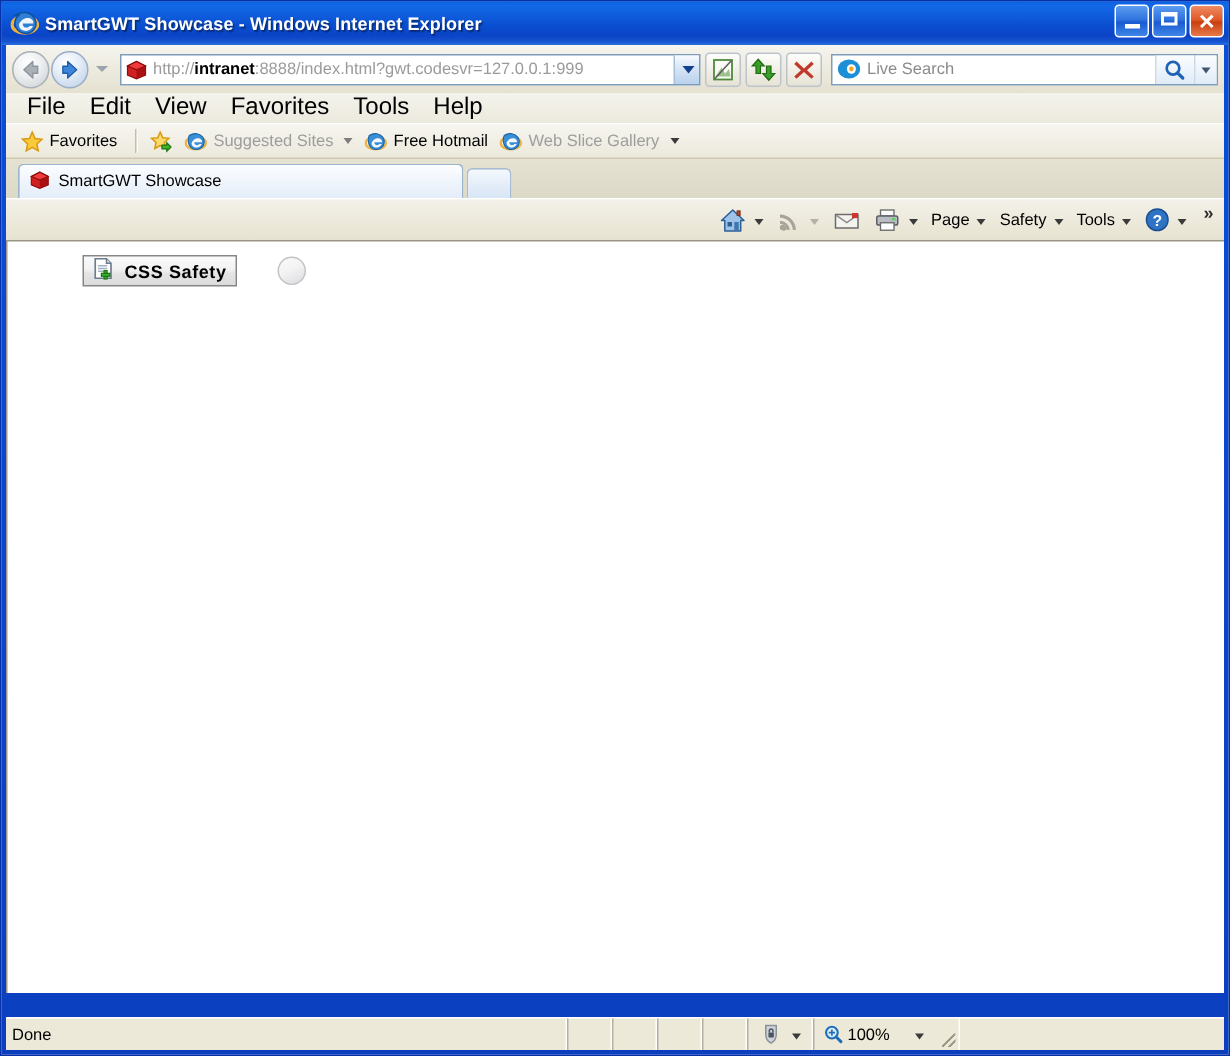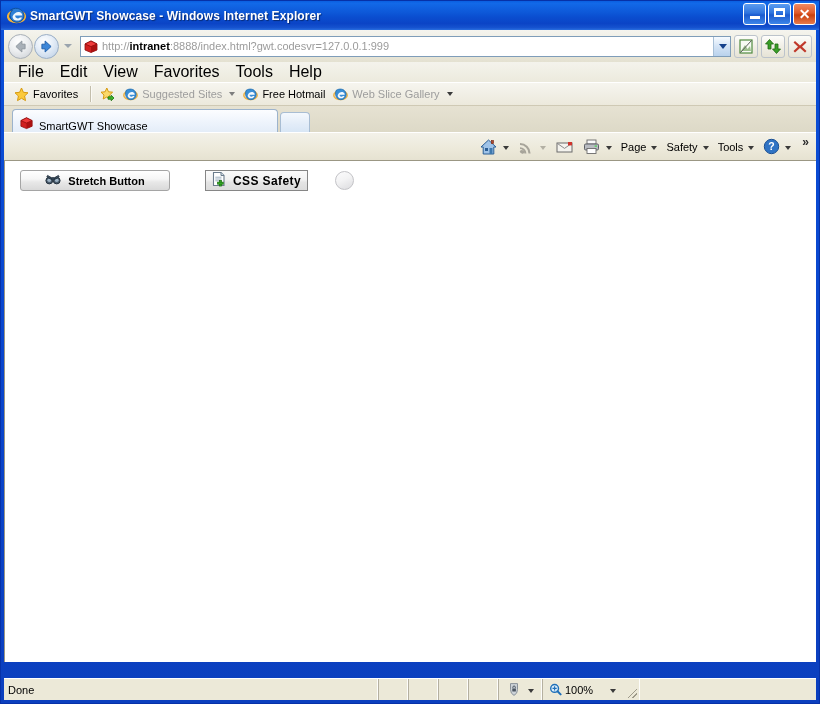--- a/index.html
+++ b/index.html
@@ -289,29 +289,29 @@
     height: 26px;
     flex: 0 0 26px;
     background: linear-gradient(180deg,#e6e2d2 0%, #ddd9c7 100%);
     display: flex;
     align-items: flex-end;
     padding-left: 8px;
     box-sizing: border-box;
     position: relative;
   }
   .tab {
-    width: 266px;
+    width: 297px;
     height: 23px;
     box-sizing: border-box;
     background: linear-gradient(180deg,#fcfdff 0%, #eef4fc 55%, #e4edf8 100%);
     border: 1px solid #9cb3cc;
     border-bottom: none;
     border-radius: 4px 4px 0 0;
     display: flex;
-    align-items: flex-end;
+    align-items: center;
     padding-left: 6px;
     gap: 5px;
     cursor: default;
   }
   .tab-title { font-size: 11px; color: #000; white-space: nowrap; }
   .newtab {
     width: 30px; height: 20px;
     margin-left: 2px;
     box-sizing: border-box;
     background: linear-gradient(180deg,#f4f8fd 0%, #e2ecf8 60%, #d8e6f5 100%);
@@ -522,20 +522,37 @@
           <path d="M6 13 L6 8 L3.5 8 L7.5 3.5 L11.5 8 L9 8 L9 13 Z" fill="#3a9e28" stroke="#1f6a13" stroke-width=".8"></path>
           <path d="M16 8 L16 13 L18.5 13 L14.5 17.5 L10.5 13 L13 13 L13 8 Z" fill="#3a9e28" stroke="#1f6a13" stroke-width=".8"></path>
         </svg>
       </div>
       <div class="tbtn">
         <svg width="22" height="21" viewBox="0 0 22 21">
           <path d="M6 5 L11 9.6 L16 5 L17.5 6.6 L13 10.8 L17.5 15 L16 16.5 L11 12 L6 16.5 L4.5 15 L9 10.8 L4.5 6.6 Z" fill="#c0392b"></path>
         </svg>
       </div>
 
+      <div class="searchbox">
+        <span class="bing">
+          <svg width="17" height="16" viewBox="0 0 17 16">
+            <ellipse cx="8" cy="8" rx="7.4" ry="6.4" fill="#1c8fd6"></ellipse>
+            <ellipse cx="9.6" cy="8" rx="3" ry="3.2" fill="#ffffff"></ellipse>
+            <ellipse cx="9.6" cy="8" rx="1.5" ry="1.6" fill="#f5a623"></ellipse>
+          </svg>
+        </span>
+        <span class="search-ph">Live Search</span>
+        <span class="search-go">
+          <svg width="25" height="19" viewBox="0 0 25 19">
+            <circle cx="11" cy="8.5" r="4.2" fill="none" stroke="#1f63b5" stroke-width="1.8"></circle>
+            <path d="M14 11.6 L17.5 15" stroke="#1f63b5" stroke-width="2.2" stroke-linecap="round"></path>
+          </svg>
+        </span>
+        <span class="search-drop"></span>
+      </div>
     </div>
 
     <div class="menubar">
       <div class="menuitem">File</div>
       <div class="menuitem">Edit</div>
       <div class="menuitem">View</div>
       <div class="menuitem">Favorites</div>
       <div class="menuitem">Tools</div>
       <div class="menuitem">Help</div>
     </div>
@@ -667,34 +684,20 @@
         </svg>
         <span class="cmd-caret"></span>
       </div>
 
       <span class="chev">»</span>
     </div>
 
     <div class="viewport">
       <div class="gwt-row">
 
-        <div class="stretch-button">
-          <span>
-            <svg width="16" height="13" viewBox="0 0 16 13">
-              <ellipse cx="4.3" cy="7.6" rx="3.4" ry="3.3" fill="#4a5b6b" stroke="#22303d" stroke-width="1"></ellipse>
-              <ellipse cx="11.7" cy="7.6" rx="3.4" ry="3.3" fill="#4a5b6b" stroke="#22303d" stroke-width="1"></ellipse>
-              <ellipse cx="4.3" cy="7.3" rx="1.9" ry="1.8" fill="#9fb4c6"></ellipse>
-              <ellipse cx="11.7" cy="7.3" rx="1.9" ry="1.8" fill="#9fb4c6"></ellipse>
-              <path d="M6 5.2 Q8 3.6 10 5.2 L10 7 L6 7 Z" fill="#354656" stroke="#22303d" stroke-width=".8"></path>
-              <path d="M2.6 2.4 L6 4.4 L5 5.8 L1.8 3.8 Z" fill="#3b4c5c" stroke="#22303d" stroke-width=".8"></path>
-              <path d="M13.4 2.4 L10 4.4 L11 5.8 L14.2 3.8 Z" fill="#3b4c5c" stroke="#22303d" stroke-width=".8"></path>
-            </svg>
-          </span>
-          <span>Stretch Button</span>
-        </div>
 
         <div class="css-button">
           <span>
             <svg width="16" height="16" viewBox="0 0 16 16">
               <path d="M2.5 1.5 L10 1.5 L13 4.5 L13 14.5 L2.5 14.5 Z" fill="#ffffff" stroke="#6b7c8c" stroke-width="1.1"></path>
               <path d="M10 1.5 L10 4.5 L13 4.5" fill="#d3dde6" stroke="#6b7c8c" stroke-width="1"></path>
               <path d="M4.3 6.2 L10.5 6.2 M4.3 8 L10.5 8 M4.3 9.8 L8.5 9.8" stroke="#9fb0c0" stroke-width="1"></path>
               <rect x="8.4" y="9.4" width="2" height="5.6" fill="#35b32a" stroke="#1d7312" stroke-width=".8"></rect>
               <rect x="6.6" y="11.2" width="5.6" height="2" fill="#35b32a" stroke="#1d7312" stroke-width=".8"></rect>
             </svg>

